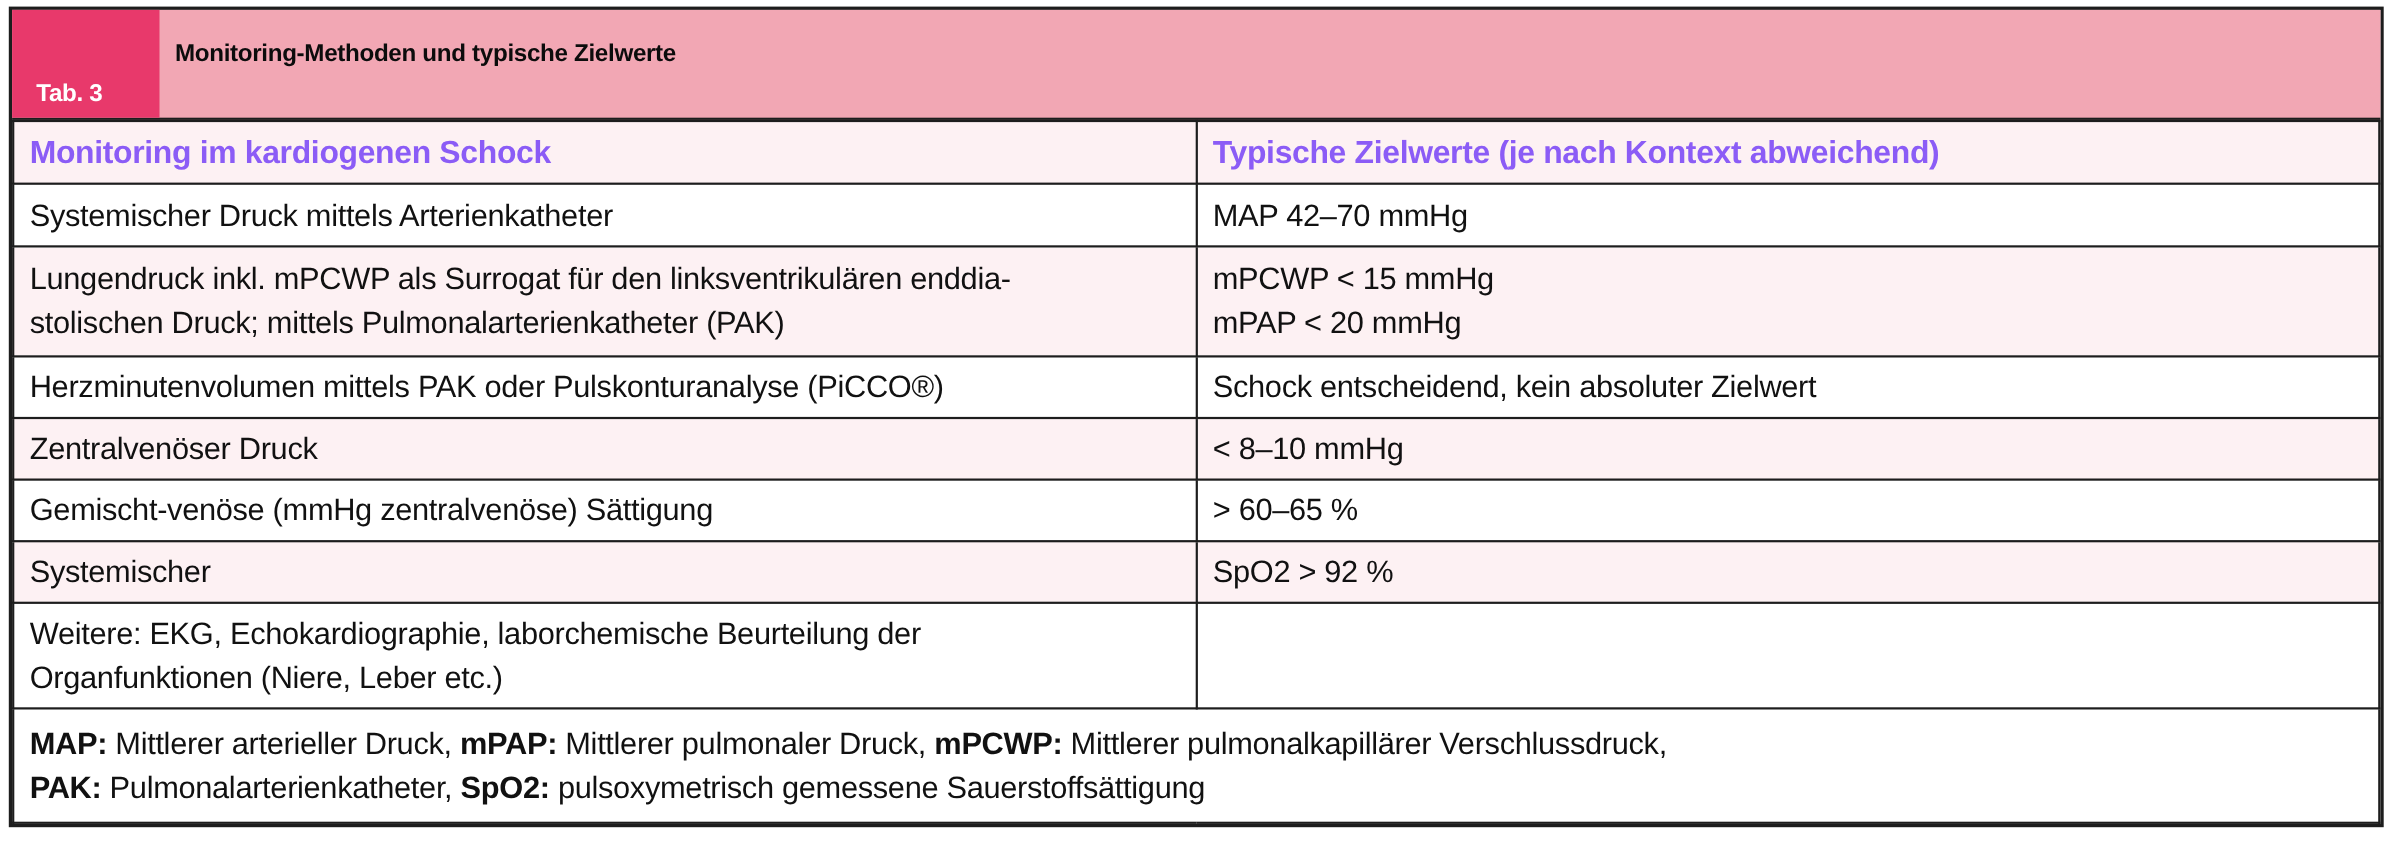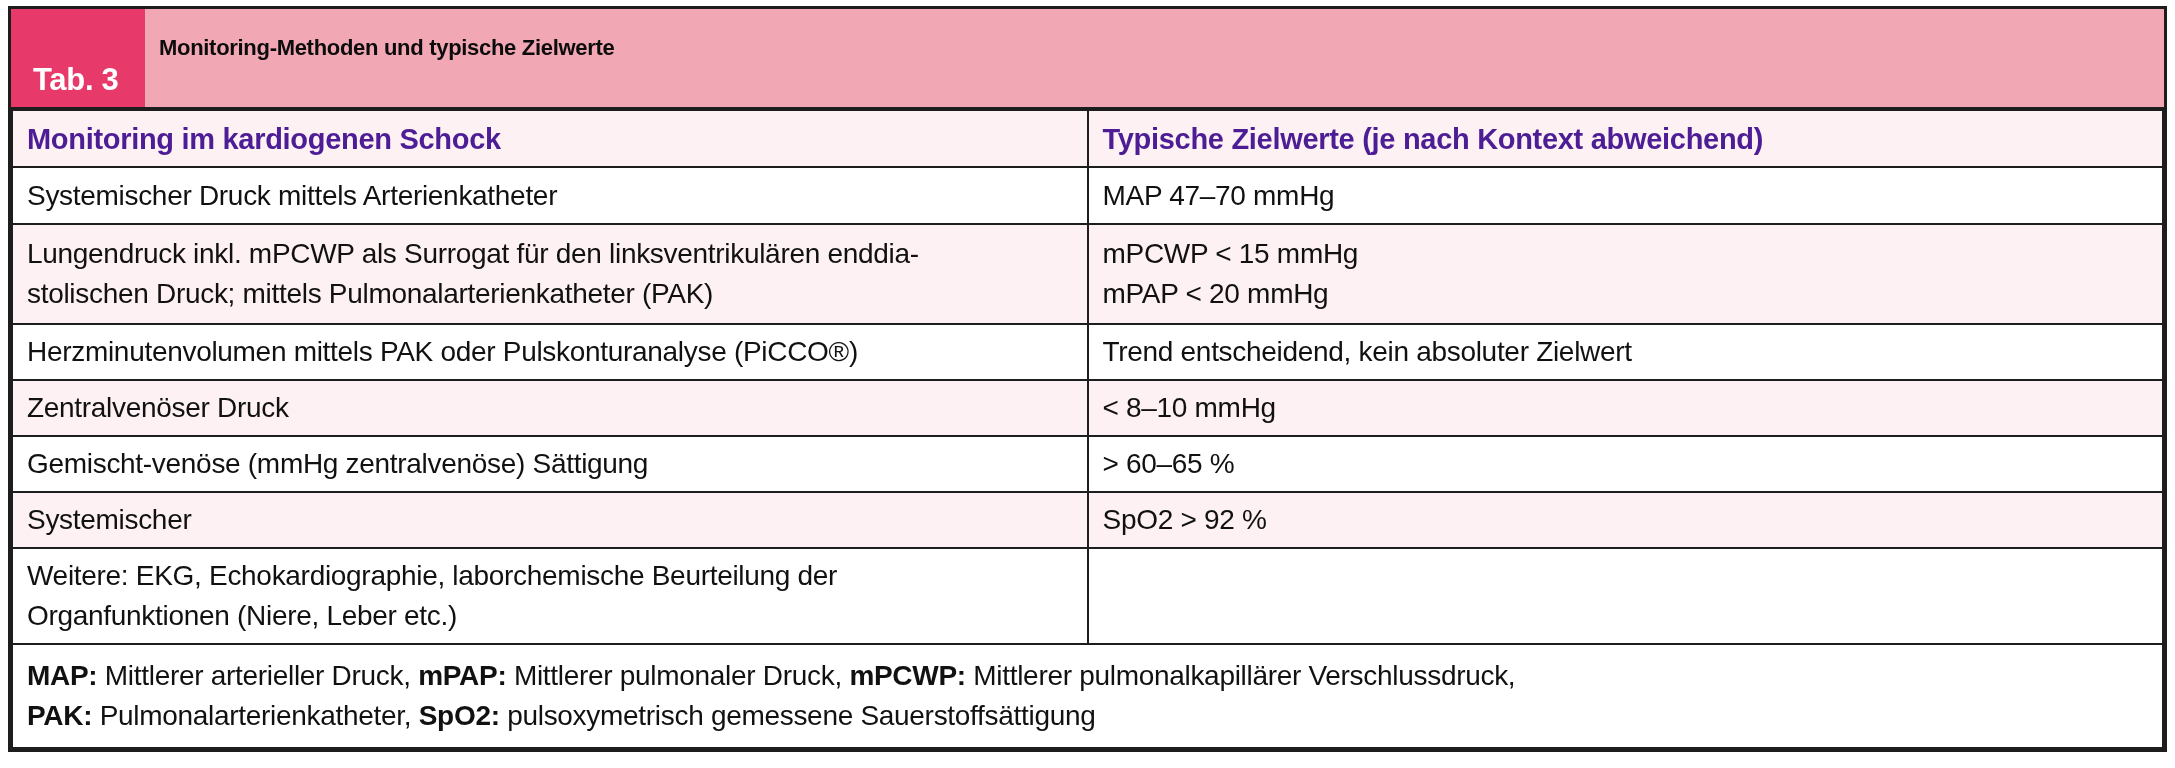--- a/index.html
+++ b/index.html
@@ -27,21 +27,21 @@
     height: 100px;
     background: #f2a7b4;
     border-bottom: 2px solid #1d1d1d;
   }
   .tab-badge {
     width: 134px;
     flex: 0 0 134px;
     background: #e8396b;
     color: #ffffff;
     font-weight: bold;
-    font-size: 31px;
+    font-size: 22px;
     display: flex;
     align-items: flex-end;
     padding: 0 0 9px 22px;
     letter-spacing: -0.3px;
   }
   .band-title {
     flex: 1;
     font-weight: bold;
     font-size: 22px;
     padding: 26px 0 0 14px;
@@ -62,21 +62,21 @@
     line-height: 40px;
     letter-spacing: -0.3px;
     text-align: left;
     white-space: pre-line;
     overflow: hidden;
   }
   th {
     font-weight: bold;
     font-size: 29px;
     background: #fdf1f3;
-    color: #4c1d95;
+    color: #8b5cf6;
   }
   tr.alt td { background: #fdf1f3; }
   tr.plain td { background: #ffffff; }
   tr.h-head  { height: 57px; }
   tr.h-r1 { height: 57px; }
   tr.h-r2 { height: 100px; margin-top: 33px; }
   tr.h-r3 { height: 52px; }
   tr.h-r4 { height: 56px; }
   tr.h-r5 { height: 54px; }
   tr.h-r6 { height: 54px; }
@@ -105,33 +105,33 @@
         <col style="width:50%">
       </colgroup>
       <tbody>
         <tr class="h-head">
           <th>Monitoring im kardiogenen Schock</th>
           <th>Typische Zielwerte (je nach Kontext abweichend)</th>
         </tr>
 
         <tr class="plain h-r1">
           <td>Systemischer Druck mittels Arterienkatheter</td>
-          <td>MAP 47–70 mmHg</td>
+          <td>MAP 42–70 mmHg</td>
         </tr>
 
         <tr class="alt h-r2">
           <td>Lungendruck inkl. mPCWP als Surrogat für den linksventrikulären enddia-
 stolischen Druck; mittels Pulmonalarterienkatheter (PAK)</td>
           <td>mPCWP &lt; 15 mmHg
 mPAP &lt; 20 mmHg</td>
         </tr>
 
         <tr class="plain h-r3">
           <td>Herzminutenvolumen mittels PAK oder Pulskonturanalyse (PiCCO®)</td>
-          <td>Trend entscheidend, kein absoluter Zielwert</td>
+          <td>Schock entscheidend, kein absoluter Zielwert</td>
         </tr>
 
         <tr class="alt h-r4">
           <td>Zentralvenöser Druck</td>
           <td>&lt; 8–10 mmHg</td>
         </tr>
 
         <tr class="plain h-r5">
           <td>Gemischt-venöse (mmHg zentralvenöse) Sättigung</td>
           <td>&gt; 60–65 %</td>

